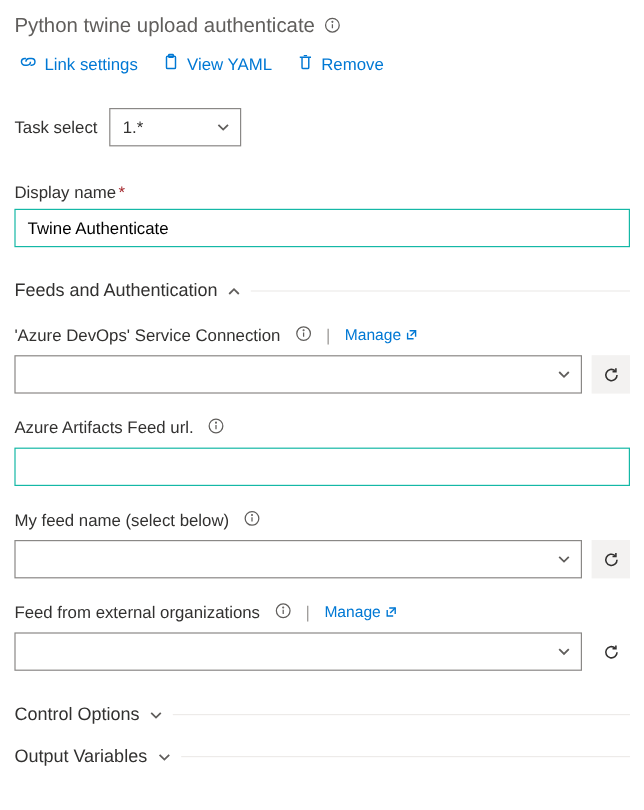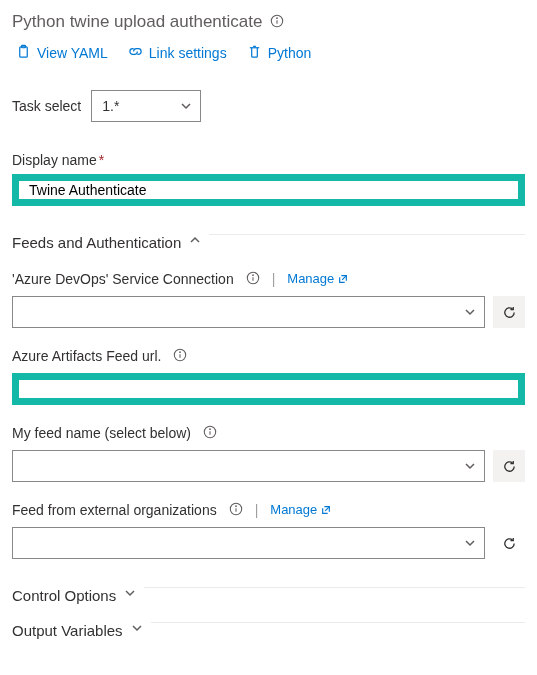--- a/index.html
+++ b/index.html
@@ -59,28 +59,29 @@
     font-size: 14px;
     background: #fff;
     cursor: pointer;
   }
   .select-box.wide { width: 110px; }
   .chev { width: 12px; height: 12px; stroke: #605e5c; fill: none; stroke-width: 1.5; }
 
   .text-input {
     width: 100%;
     height: 32px;
-    border: 7px solid #14b8a6;
+    border: 1px solid #14b8a6;
     padding: 0 10px;
     font-size: 14px;
     font-family: inherit;
   }
 
   .section-head {
     display: flex;
+    align-items: center;
     gap: 8px;
     font-size: 15px;
     margin-top: 28px;
     cursor: pointer;
   }
   .section-text { font-weight: 400; }
   .section-divider {
     flex: 1;
     height: 1px;
     background: #edebe9;
@@ -133,39 +134,39 @@
         <line x1="8" y1="7" x2="8" y2="11"></line>
         <circle cx="8" cy="4.8" r="0.4" fill="#605e5c"></circle>
       </svg>
   </span>
 </div>
 
 
 <div class="cmd-bar">
   <div class="cmd">
     <span><svg viewBox="0 0 16 16">
+          <path d="M6 8a3 3 0 0 1 3-3h2a3 3 0 0 1 0 6h-1"></path>
+          <path d="M10 8a3 3 0 0 1-3 3H5a3 3 0 0 1 0-6h1"></path>
+        </svg></span>
+    <span>Link settings</span>
+  </div>
+  <div class="cmd">
+    <span><svg viewBox="0 0 16 16">
           <rect x="4" y="3" width="8" height="11" rx="1"></rect>
           <rect x="6" y="1.5" width="4" height="2.5" rx="0.5"></rect>
         </svg></span>
     <span>View YAML</span>
-  </div>
-  <div class="cmd">
-    <span><svg viewBox="0 0 16 16">
-          <path d="M6 8a3 3 0 0 1 3-3h2a3 3 0 0 1 0 6h-1"></path>
-          <path d="M10 8a3 3 0 0 1-3 3H5a3 3 0 0 1 0-6h1"></path>
-        </svg></span>
-    <span>Link settings</span>
   </div>
   <div class="cmd">
     <span><svg viewBox="0 0 16 16">
           <path d="M3 4h10"></path>
           <path d="M5 4v9a1 1 0 0 0 1 1h4a1 1 0 0 0 1-1V4"></path>
           <path d="M6.5 2.5h3"></path>
         </svg></span>
-    <span>Python</span>
+    <span>Remove</span>
   </div>
 </div>
 
 
 <div class="row inline-row">
   <span class="label">Task select</span>
   <div class="select-box wide">
     <span>1.*</span>
     <svg class="chev" viewBox="0 0 12 12">
         <polyline points="2 4 6 8 10 4"></polyline>

